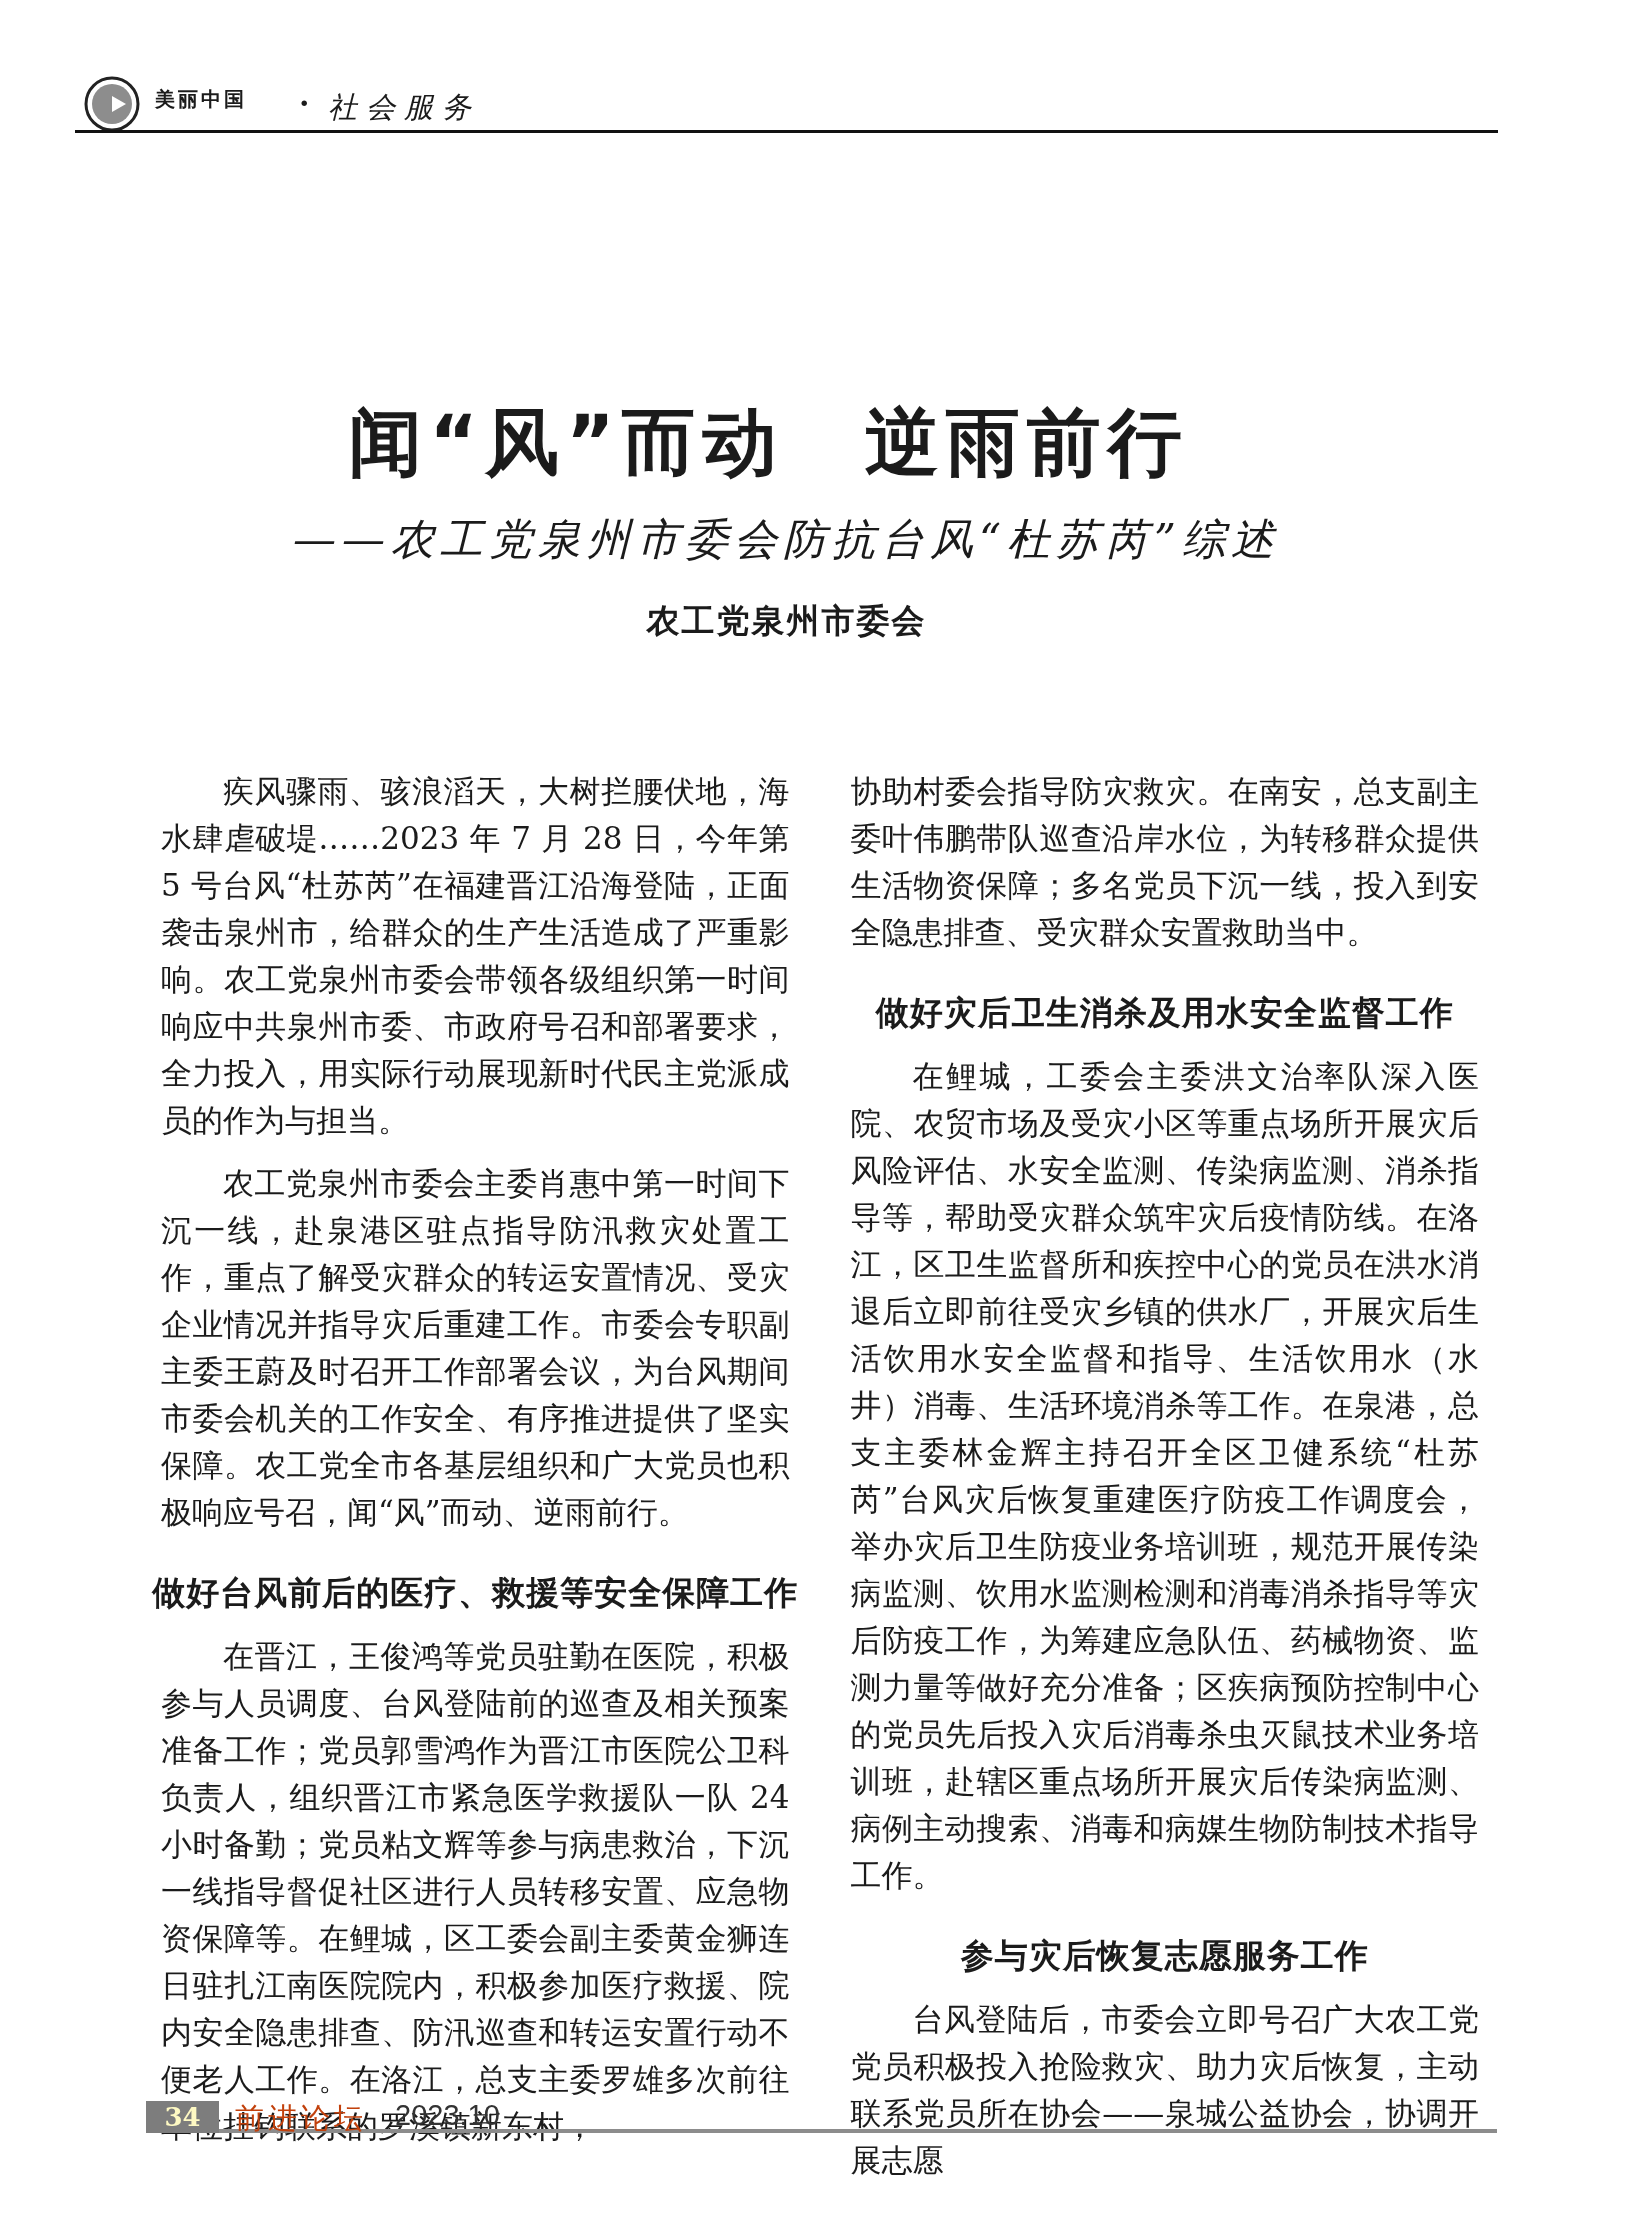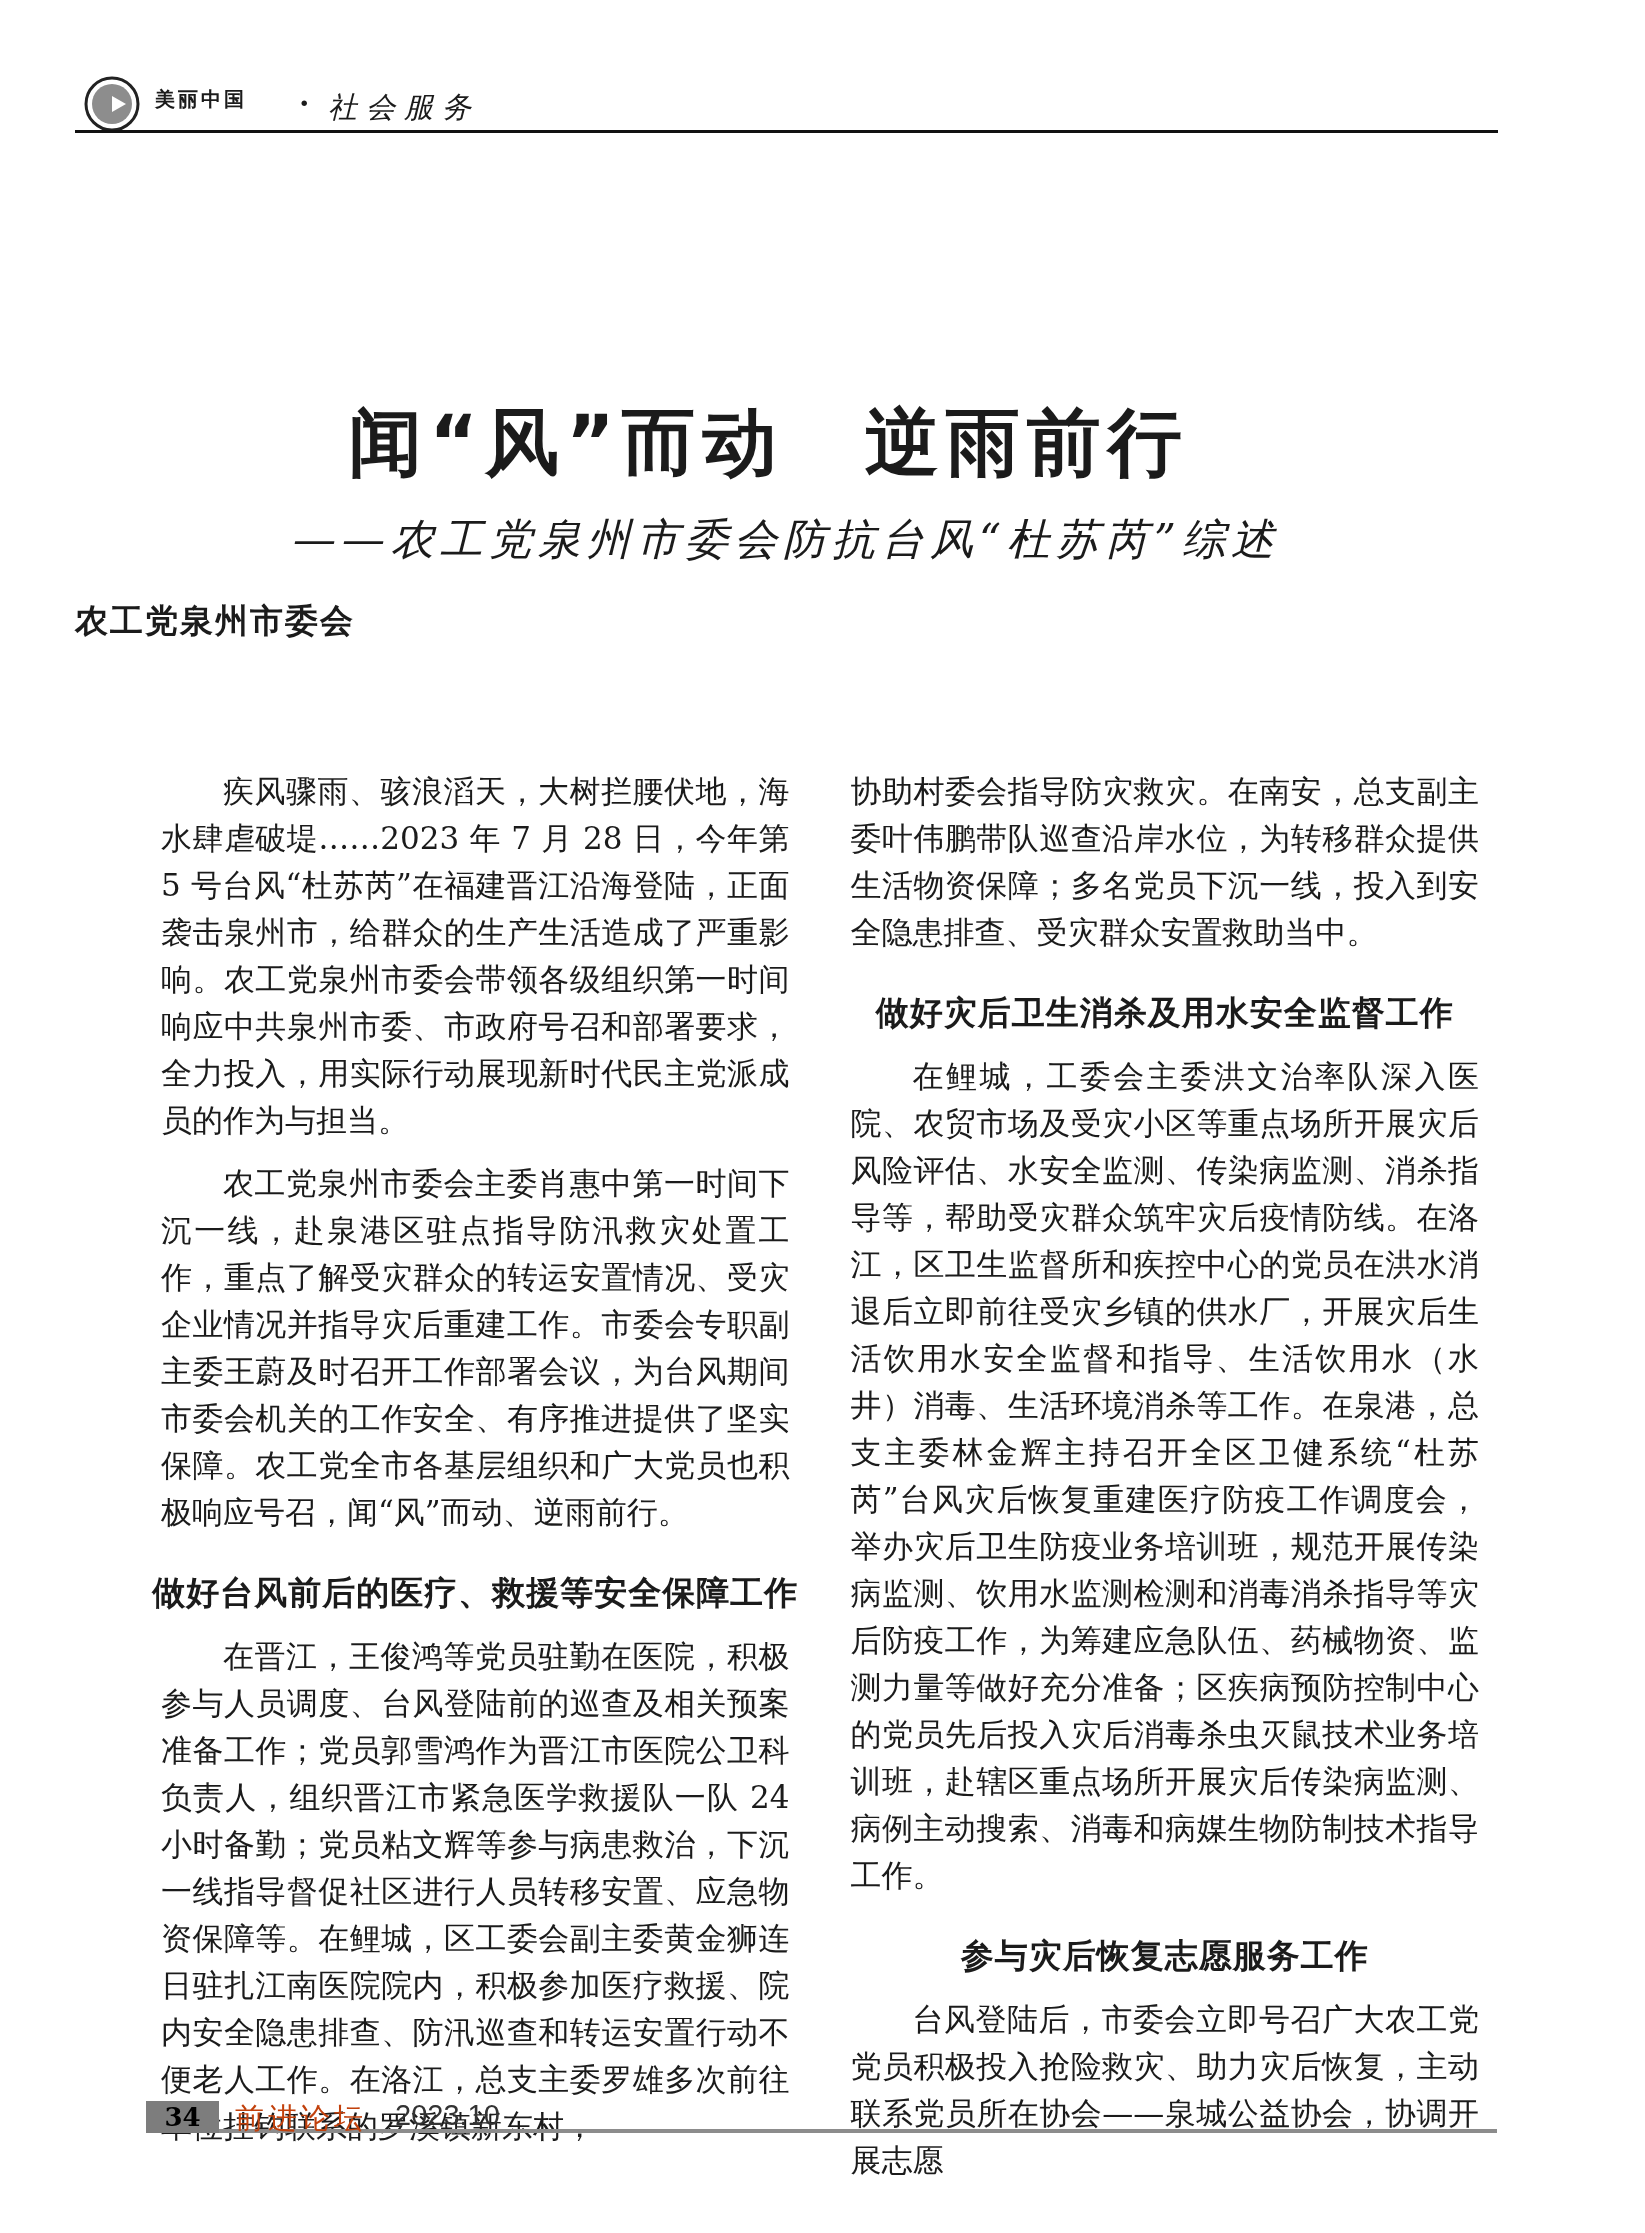--- a/index.html
+++ b/index.html
@@ -35,21 +35,21 @@
   }
   .art-subtitle{
     position:absolute;left:75px;top:511px;width:1423px;
     text-align:center;
     font-size:43px;font-style:italic;letter-spacing:6px;
     font-family:"DejaVu Serif","Liberation Serif",serif;
     white-space:nowrap;
   }
   .art-author{
     position:absolute;left:75px;top:599px;width:1423px;
-    text-align:left;
+    text-align:center;
     font-size:33px;font-weight:bold;letter-spacing:2px;
     font-family:"DejaVu Sans","Liberation Sans",sans-serif;
   }
   
   .cols{
     position:absolute;left:145px;top:752px;width:1350px;
     display:flex;gap:29px;
   }
   .col{
     width:661px;
@@ -62,21 +62,21 @@
     font-family:"DejaVu Sans","Liberation Sans",sans-serif;
     font-weight:bold;font-size:33px;line-height:47px;
     text-align:center;text-indent:0;
     letter-spacing:1px;
     margin:33px 0 17px 0;
   }
   
   .ftr-rule{position:absolute;left:146px;top:2129px;width:1351px;height:4px;background:#8c8c8c;}
   .ftr-pagebox{
     position:absolute;left:146px;top:2101px;width:73px;height:32px;
-    background:#7d7d7d;color:#000000;
+    background:#7d7d7d;color:#fef9c3;
     font-size:26px;font-weight:bold;
     font-family:"DejaVu Serif","Liberation Serif",serif;
     display:flex;align-items:center;justify-content:center;
   }
   .ftr-journal{
     position:absolute;left:235px;top:2099px;
     font-size:29px;letter-spacing:4px;color:#c2410c;
     font-family:"DejaVu Serif","Liberation Serif",serif;
   }
   .ftr-issue{

